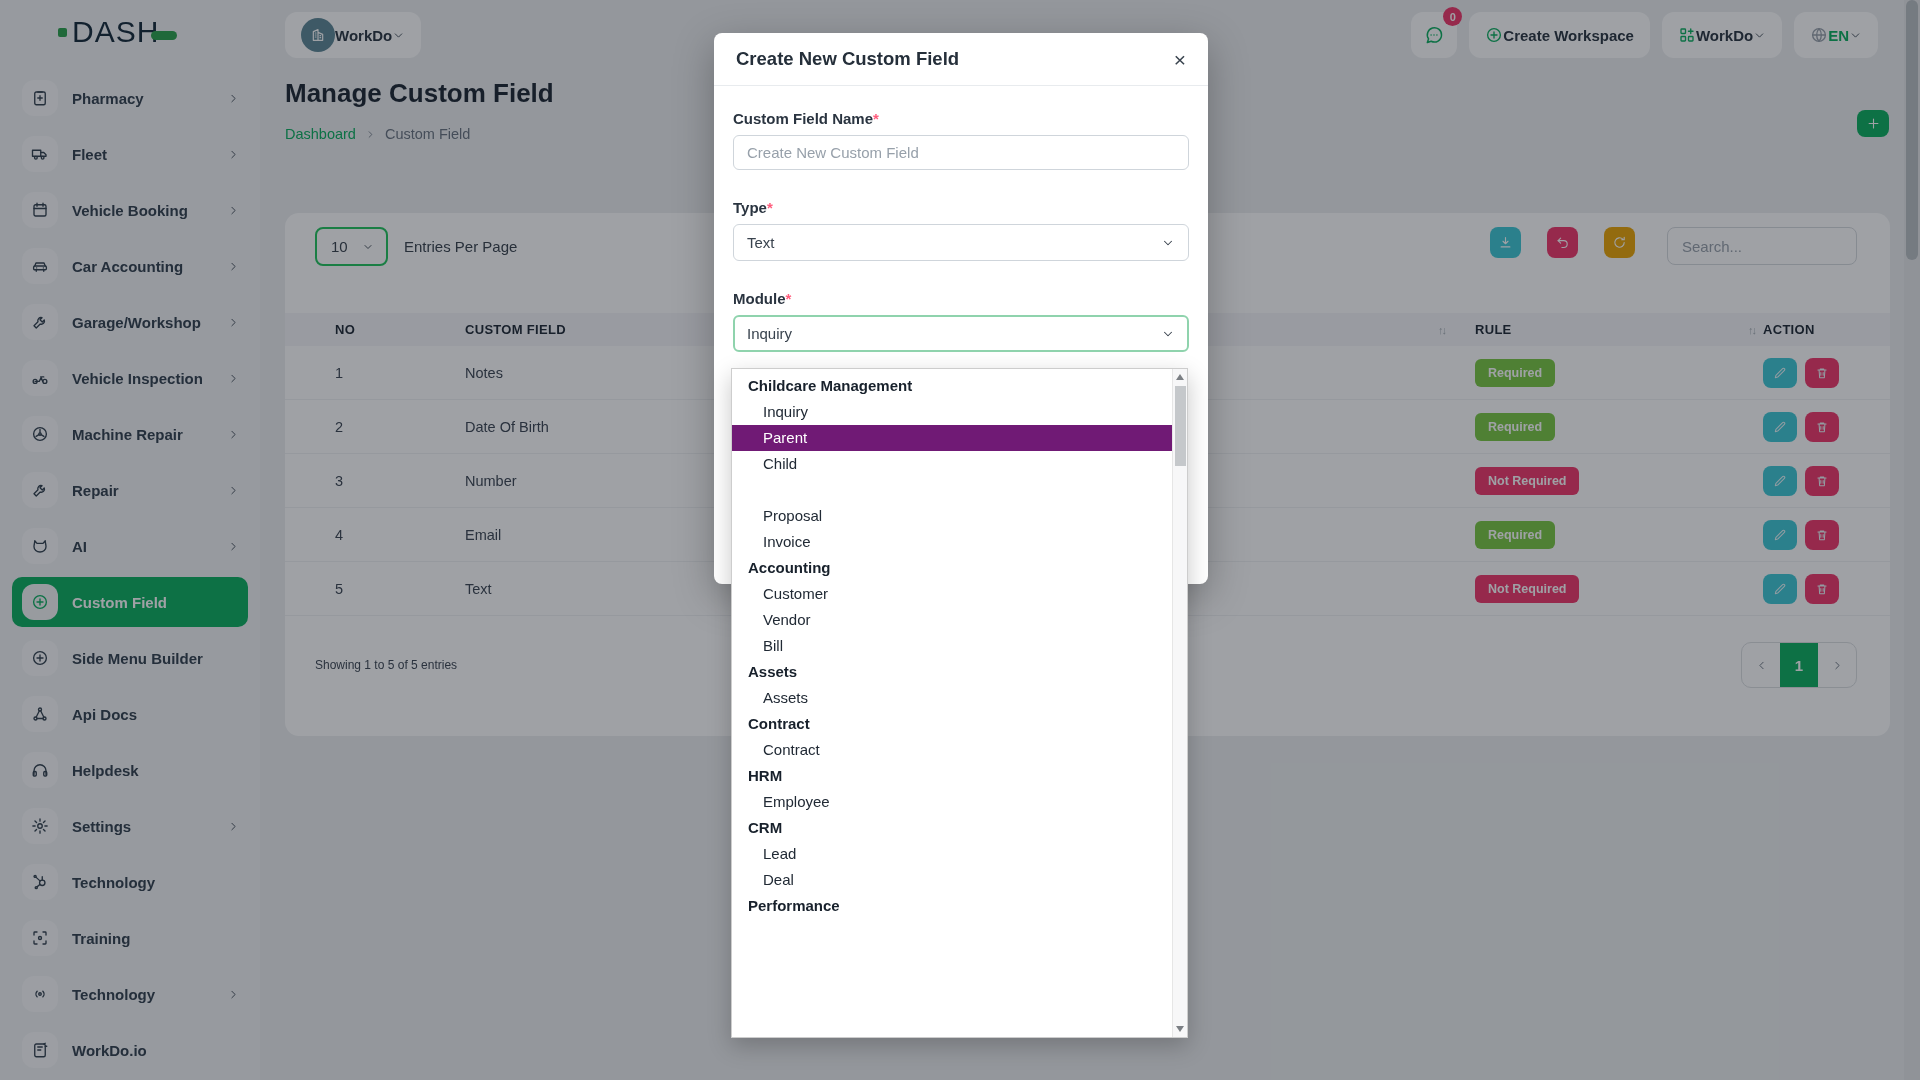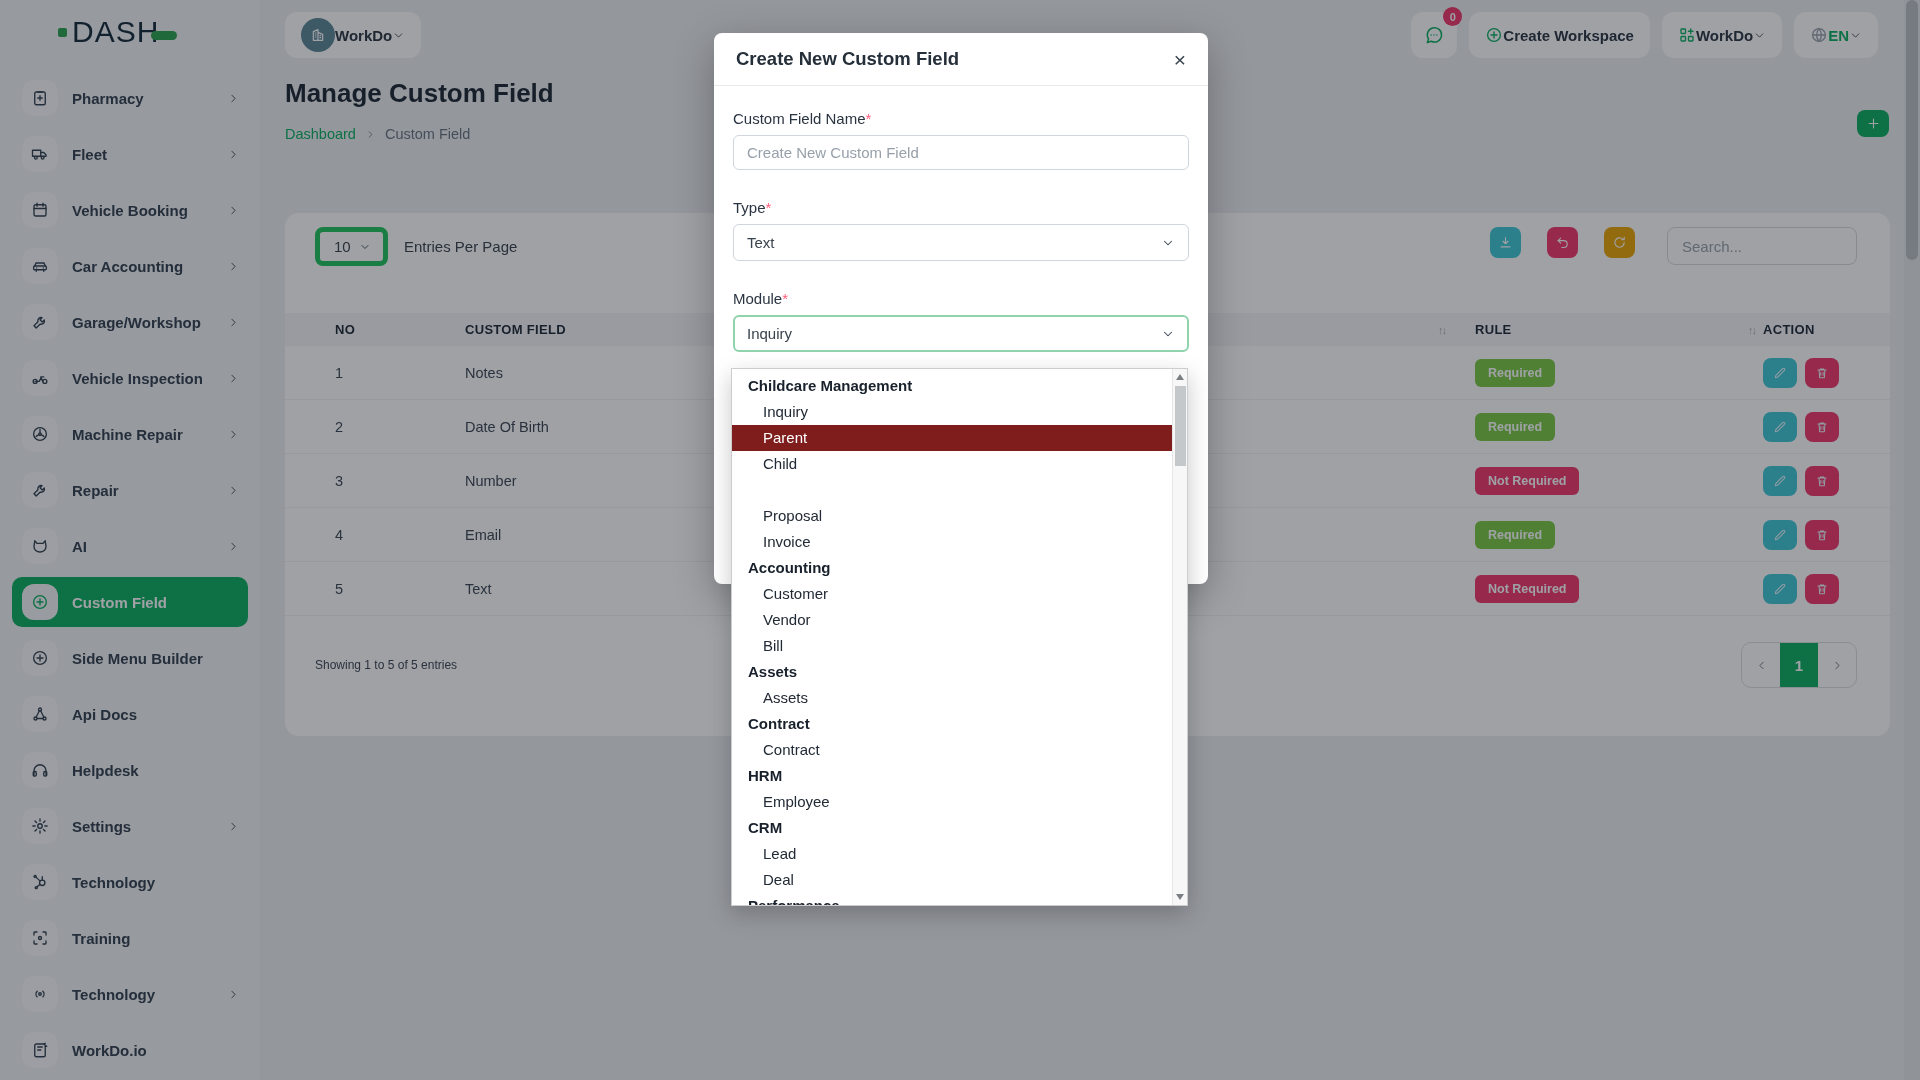--- a/index.html
+++ b/index.html
@@ -37,21 +37,21 @@
   .content{position:absolute;left:260px;top:64px;right:0;bottom:0}
   .page-title{position:absolute;left:25px;top:14px;font-size:26px;font-weight:700;color:#1D2733}
   .crumbs{position:absolute;left:25px;top:62px;font-size:14.5px;display:flex;gap:9px;align-items:center}
   .crumb-link{color:#0CAF60;cursor:pointer}
   .crumb-sep{color:#6A7480;width:11px;height:11px}
   .crumb-cur{color:#6A7480}
   .add-btn{position:absolute;right:31px;top:46px;width:32px;height:27px;border-radius:8px;background:#0CAF60;color:#fff;display:flex;align-items:center;justify-content:center;cursor:pointer}
 
   .card{position:absolute;left:25px;right:30px;top:149px;height:523px;background:#fff;border-radius:14px}
   .toolbar{position:absolute;top:14px;left:30px;right:33px;display:flex;align-items:flex-start}
-  .pp-select{width:73px;height:39px;border:5px solid #22c55e;border-radius:8px;display:flex;align-items:center;justify-content:space-between;padding:0 12px 0 14px;font-size:15px;color:#39434E;cursor:pointer}
+  .pp-select{width:73px;height:39px;border:2px solid #22c55e;border-radius:8px;display:flex;align-items:center;justify-content:space-between;padding:0 12px 0 14px;font-size:15px;color:#39434E;cursor:pointer}
   .pp-select .dd-chev{width:12px;height:12px;color:#39434E}
   .pp-label{margin-left:16px;line-height:39px;font-size:15px;color:#39434E}
   .tool-right{margin-left:auto;display:flex;gap:26px;align-items:flex-start}
   .sq-btn{width:31px;height:31px;border-radius:8px;color:#fff;display:flex;align-items:center;justify-content:center;cursor:pointer}
   .sq-btn svg{width:15px;height:15px}
   .sq-btn.teal{background:#3EC9D6}.sq-btn.red{background:#F0386B}.sq-btn.amber{background:#EBA606}
   .search{width:190px;height:38px;margin-left:6px;border:1px solid #D6DADE;border-radius:8px;padding:0 14px;font-size:15px;color:#39434E;background:#fff}
   .search::placeholder{color:#98A1AB}
 
   .tgrid{display:grid;grid-template-columns:130px 1fr 310px 90px;align-items:center;padding:0 45px 0 50px}
@@ -82,34 +82,34 @@
   .pagebar-thumb{position:absolute;top:0;right:2px;width:12px;height:260px;background:#bac0c4;border-radius:6px}
 
   
   .backdrop{position:absolute;inset:0;background:rgba(15,21,29,.40);z-index:50}
   .modal{position:absolute;left:714px;top:33px;width:494px;height:551px;background:#fff;border-radius:8px;box-shadow:0 12px 40px rgba(0,0,0,.28);z-index:60}
   .m-head{height:53px;display:flex;align-items:center;padding:0 22px;border-bottom:1px solid #E8EBEE}
   .m-title{font-size:18.5px;font-weight:700;color:#252F3A}
   .m-close{margin-left:auto;font-size:21px;color:#39434E;cursor:pointer;line-height:1}
   .m-body{padding:24px 19px 0}
   .fg{margin-bottom:29px}
-  .f-label{font-size:15px;font-weight:400;color:#2A3440;margin-bottom:8px}
+  .f-label{font-size:15px;font-weight:700;color:#2A3440;margin-bottom:8px}
   .req{color:#FF5C7C}
   .f-input{width:100%;height:35px;border:1px solid #CFD5DB;border-radius:6px;padding:0 13px;font-size:15px;color:#49525C}
   .f-input::placeholder{color:#97A0AA}
   .f-select{height:37px;border:1px solid #CFD5DB;border-radius:6px;display:flex;align-items:center;justify-content:space-between;padding:0 13px;font-size:15px;color:#39434E;cursor:pointer}
   .f-select .dd-chev{width:14px;height:14px;color:#39434E}
   .f-select.focused{border:2px solid #8FD3AD;padding:0 12px}
 
   
-  .dropdown{position:absolute;left:731px;top:368px;width:457px;height:538px;background:#fff;z-index:70;box-shadow:0 8px 22px rgba(0,0,0,.22);border:1px solid #CDCDCD;padding:4px 15px 0 0;overflow:hidden}
+  .dropdown{position:absolute;left:731px;top:368px;width:457px;height:670px;background:#fff;z-index:70;box-shadow:0 8px 22px rgba(0,0,0,.22);border:1px solid #CDCDCD;padding:4px 15px 0 0;overflow:hidden}
   .dd-item{height:26px;line-height:26px;font-size:15px;color:#212A35;white-space:nowrap;cursor:pointer}
   .dd-group{font-weight:700;padding-left:16px;color:#18212C;cursor:default}
   .dd-option{padding-left:31px}
-  .dd-option.selected{background:#7f1d1d;color:#fff}
+  .dd-option.selected{background:#701a75;color:#fff}
   .dd-scrollbar{position:absolute;top:0;right:0;bottom:0;width:15px;background:#F7F7F8;border-left:1px solid #E6E6E6}
   .dd-thumb{position:absolute;top:17px;left:2px;width:11px;height:80px;background:#C5C8CB;cursor:pointer}
   .dd-arrow{position:absolute;left:3px;width:0;height:0;cursor:pointer}
   .dd-arrow-up{top:5px;border-left:4px solid transparent;border-right:4px solid transparent;border-bottom:6px solid #7B7F84}
   .dd-arrow-down{bottom:5px;border-left:4px solid transparent;border-right:4px solid transparent;border-top:6px solid #7B7F84}
 </style>
 </head>
 <body>
 
 <div class="sidebar">

